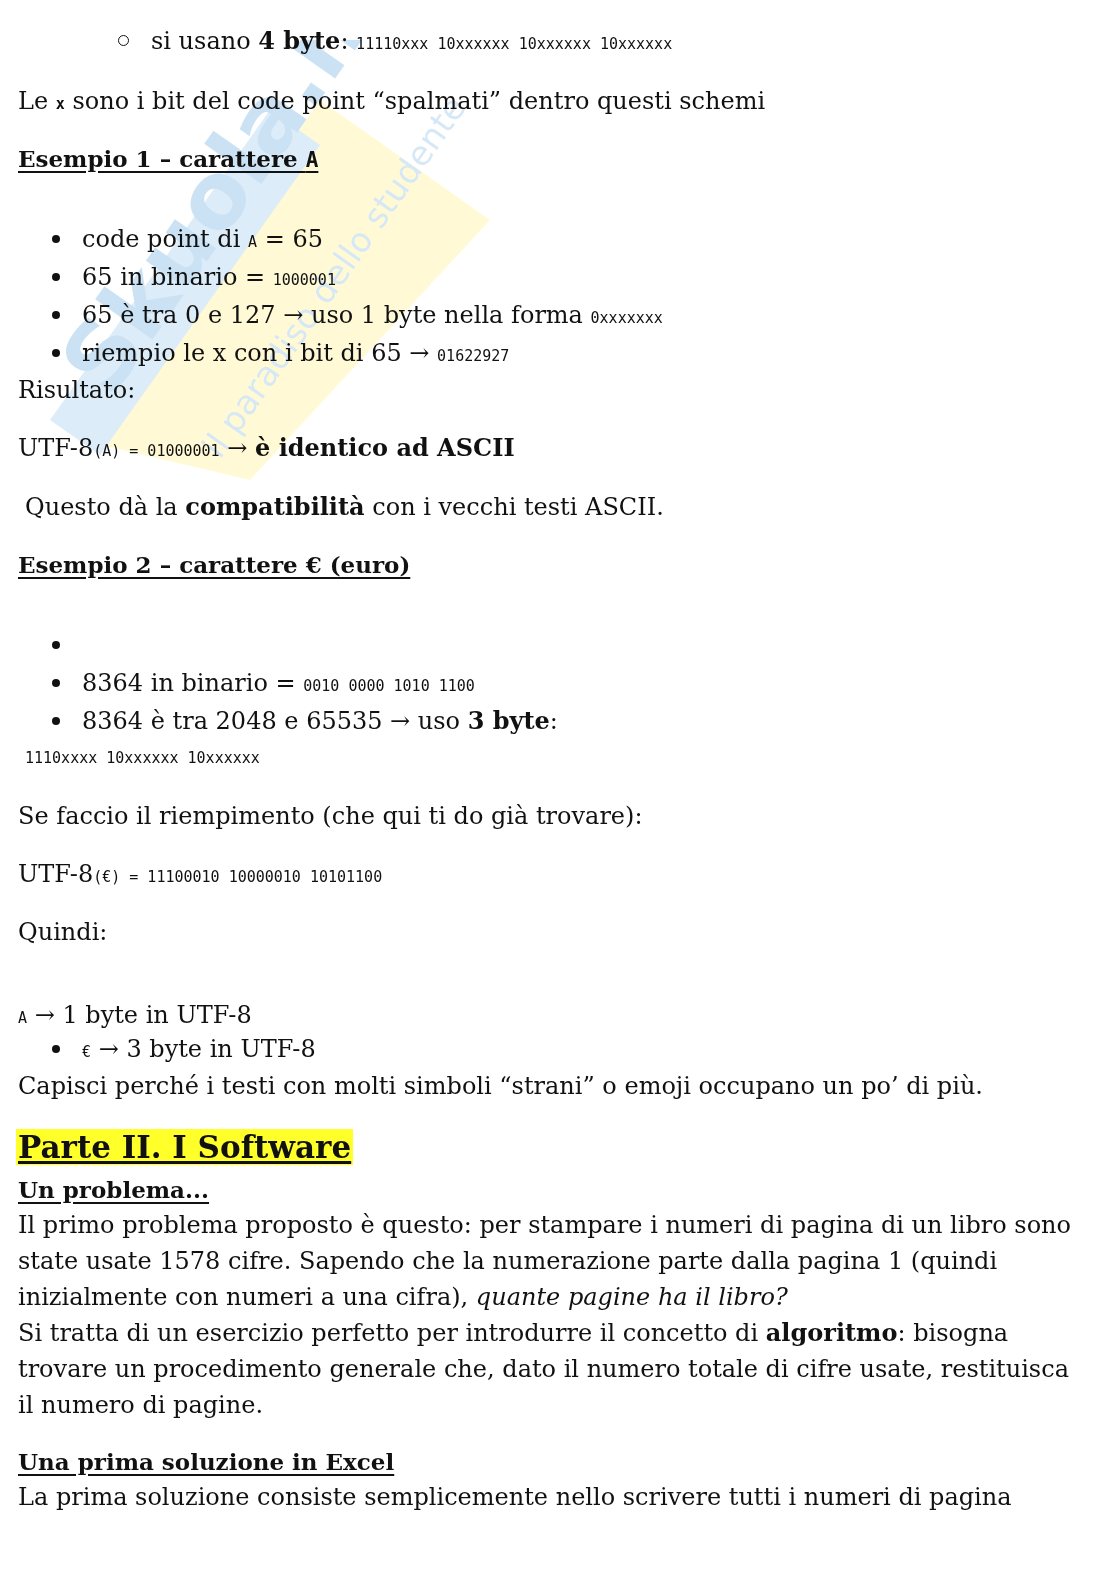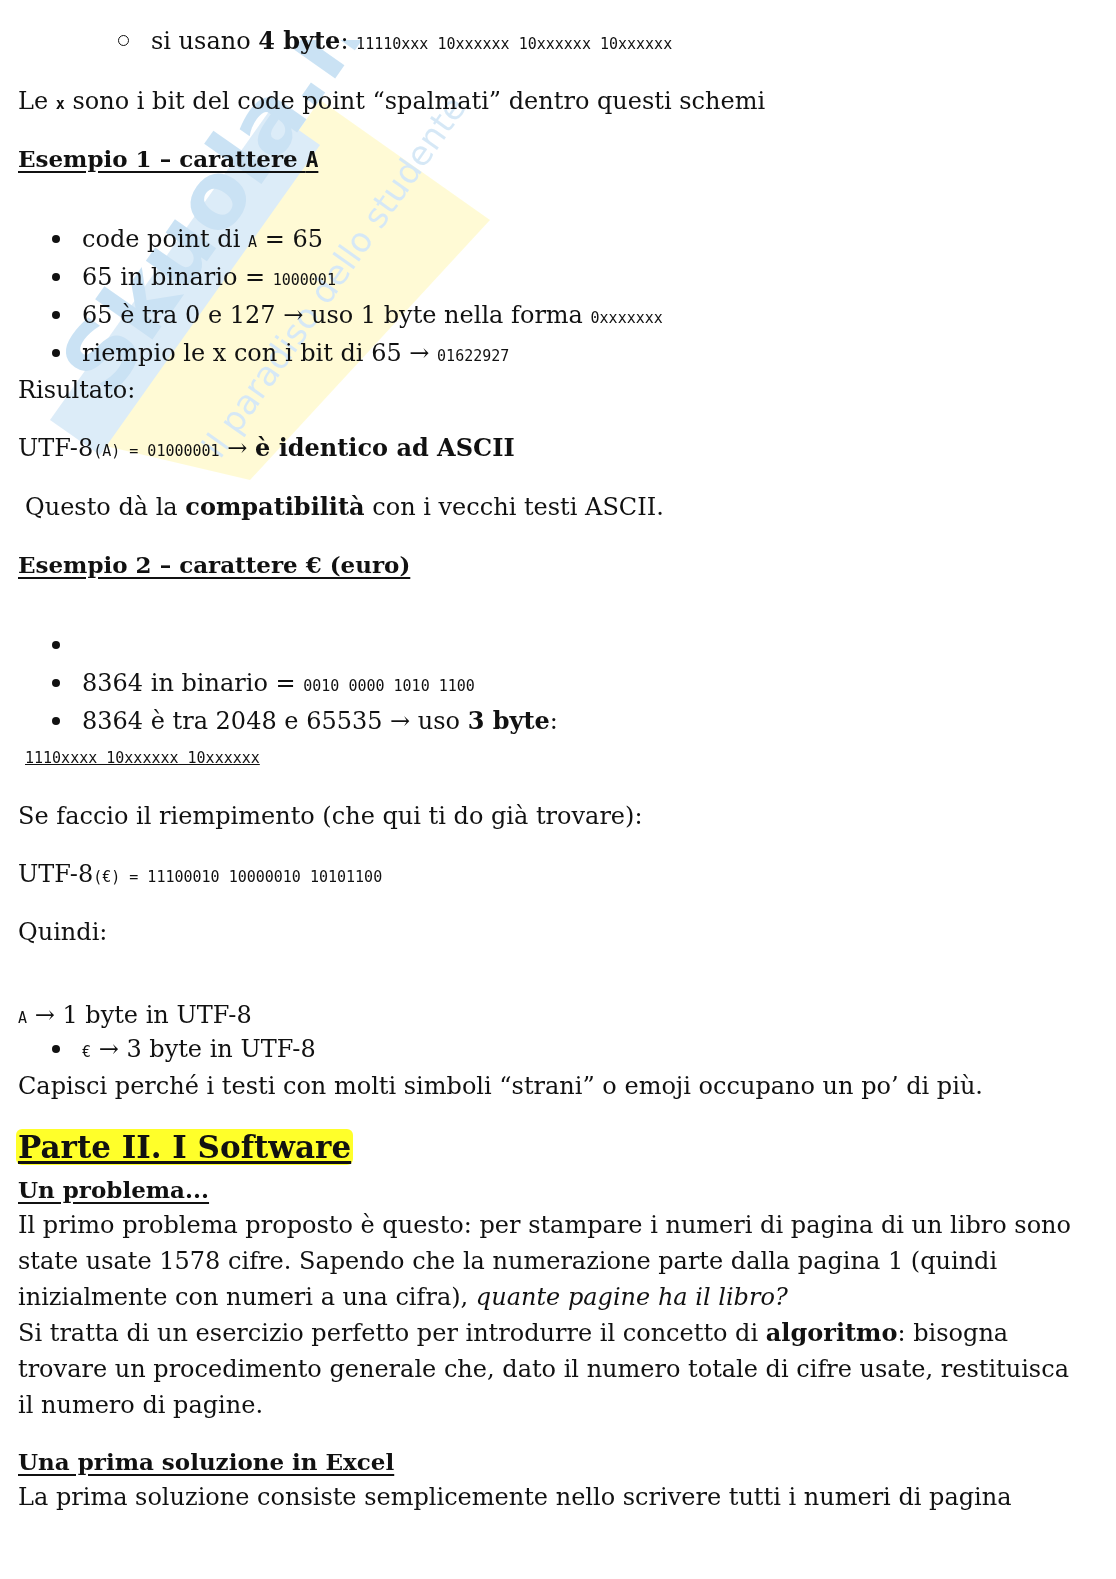--- a/index.html
+++ b/index.html
@@ -19,21 +19,21 @@
     .circle-bullet {
       display: inline-block; width: 9px; height: 9px; border-radius: 50%;
       border: 1.5px solid #111; vertical-align: middle; margin-right: 22px; position: relative; top: -2px;
     }
     .heading {
       font-family: "DejaVu Serif", serif; font-weight: bold; text-decoration: underline;
       text-underline-offset: 4px; font-size: 23px;
     }
     .part-title {
       font-family: "DejaVu Serif", serif; font-weight: bold; font-size: 31px;
-      background: #ffff2a; text-decoration: underline; text-underline-offset: 3px; padding: 0 2px; border-radius: 6px;
+      background: #ffff2a; text-decoration: underline; text-underline-offset: 3px; padding: 0 2px;
     }
     b { font-weight: bold; }
     .watermark {
       position: absolute; left: 20px; top: 40px; width: 520px; height: 440px;
       pointer-events: none; opacity: 0.35;
     }
     .para { position: absolute; left: 18px; width: 1060px; line-height: 36px; }
   </style>
 </head>
 <body>
@@ -85,21 +85,21 @@
 <div class="bullet-line" style="top:609px;">
   <span class="dot"></span>
 </div>
 <div class="bullet-line" style="top:647px;">
   <span class="dot"></span><span>8364 in binario = </span><span class="mono">0010 0000 1010 1100</span>
 </div>
 <div class="bullet-line" style="top:685px;">
   <span class="dot"></span><span>8364 è tra 2048 e 65535 → uso </span><b>3 byte</b><span>:</span>
 </div>
 
-<div class="line mono" style="left:25px; top:743px;text-decoration:underline;">1110xxxx 10xxxxxx 10xxxxxx</div>
+<div class="line mono" style="left:25px; top:743px;">1110xxxx 10xxxxxx 10xxxxxx</div>
 
 <div class="line" style="top:801px;">Se faccio il riempimento (che qui ti do già trovare):</div>
 
 <div class="line" style="top:859px;">
   <span>UTF-8</span><span class="mono">(€) = 11100010 10000010 10101100</span>
 </div>
 
 <div class="line" style="top:917px;">Quindi:</div>
 <div class="line" style="top:1000px;">
   <span class="mono">A</span><span> → 1 byte in UTF-8</span>

